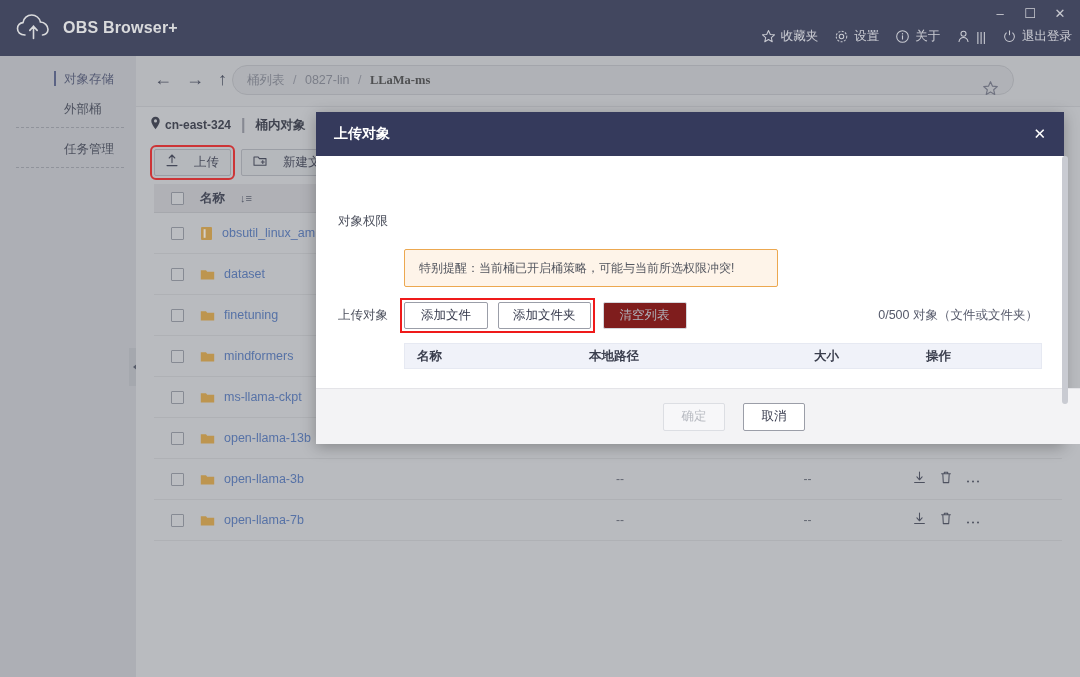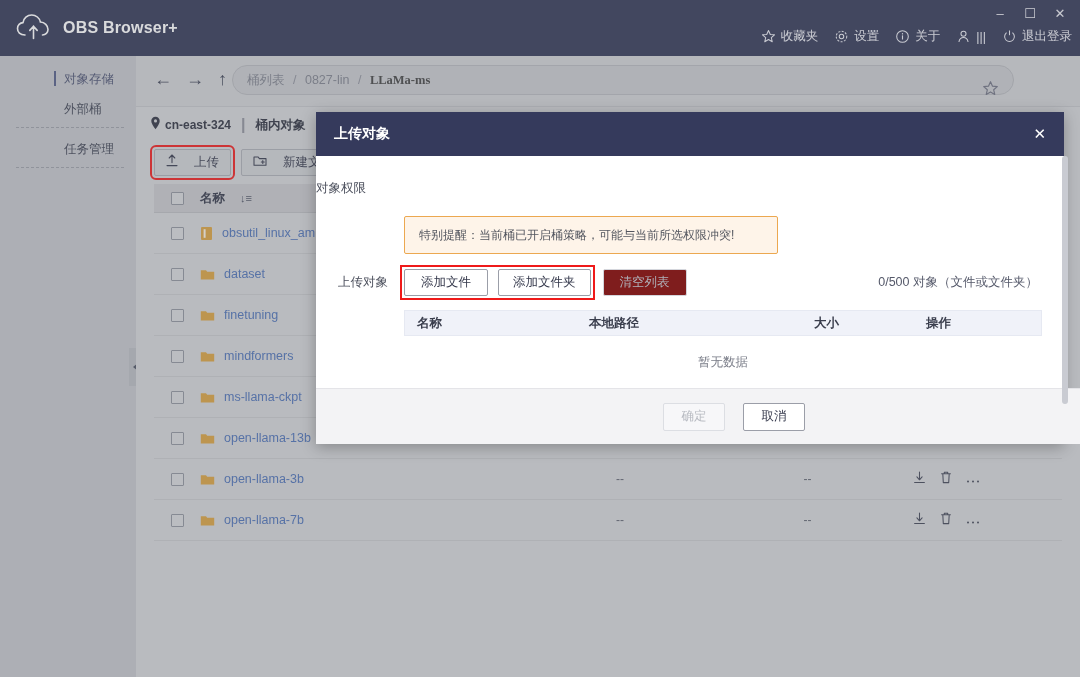--- a/index.html
+++ b/index.html
@@ -73,21 +73,21 @@
   .folder-ico{width:15px;height:13px;}
   .file-ico{width:13px;height:15px;}
 
   
   .overlay{position:absolute;left:0;top:0;width:1080px;height:677px;background:rgba(120,123,130,.28);}
   .modal{position:absolute;left:316px;top:112px;width:748px;height:332px;background:#ffffff;box-shadow:0 3px 14px rgba(0,0,0,.28);}
   .m-head{height:44px;background:#353a5c;display:flex;align-items:center;justify-content:space-between;padding:0 18px;box-sizing:border-box;}
   .m-title{color:#fff;font-size:14px;font-weight:bold;}
   .m-close{color:#fff;font-size:15px;cursor:default;}
   .m-body{padding:18px 0 0 0;}
-  .m-row{display:flex;align-items:flex-end;}
+  .m-row{display:flex;align-items:flex-end;padding-left:22px;margin-top:33px;}
   .m-label{width:66px;font-size:12.5px;color:#4b4f5c;line-height:28px;}
   .seg{display:flex;}
   .seg-btn{width:80px;height:26px;display:flex;align-items:center;justify-content:center;font-size:12.5px;color:#4a4e5d;background:#e7eaf8;cursor:default;}
   .seg-btn.on{background:#5a6ad4;color:#fff;}
   .seg-gap{width:10px;}
   .warn{margin:14px 0 0 88px;width:374px;min-height:38px;background:#fef4e9;border:1px solid #eca850;border-radius:2px;
      display:flex;align-items:center;padding:0 14px;box-sizing:border-box;font-size:12px;color:#53565f;}
   .m-row2{display:flex;align-items:center;padding-left:22px;margin-top:14px;}
   .btn-o{height:27px;min-width:84px;padding:0 14px;background:#fff;border:1px solid #9b9ea8;border-radius:2px;
      display:flex;align-items:center;justify-content:center;font-size:12.5px;color:#33374a;box-sizing:border-box;cursor:default;}

